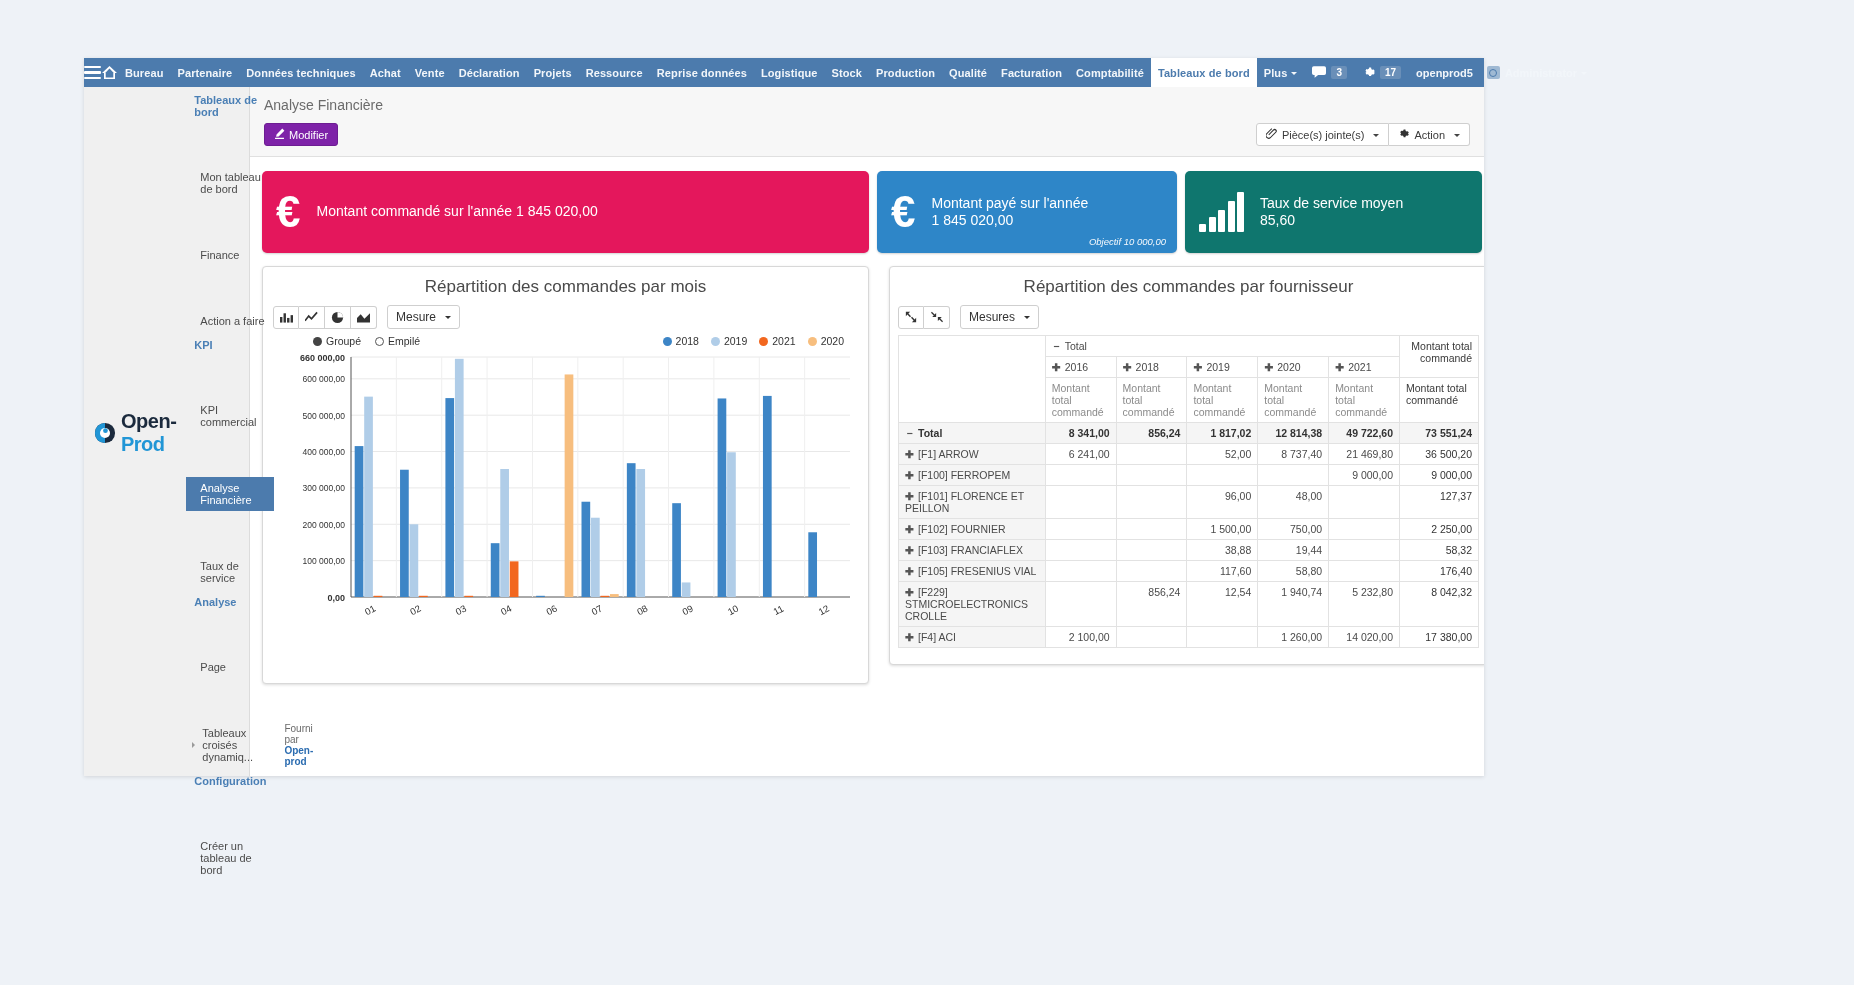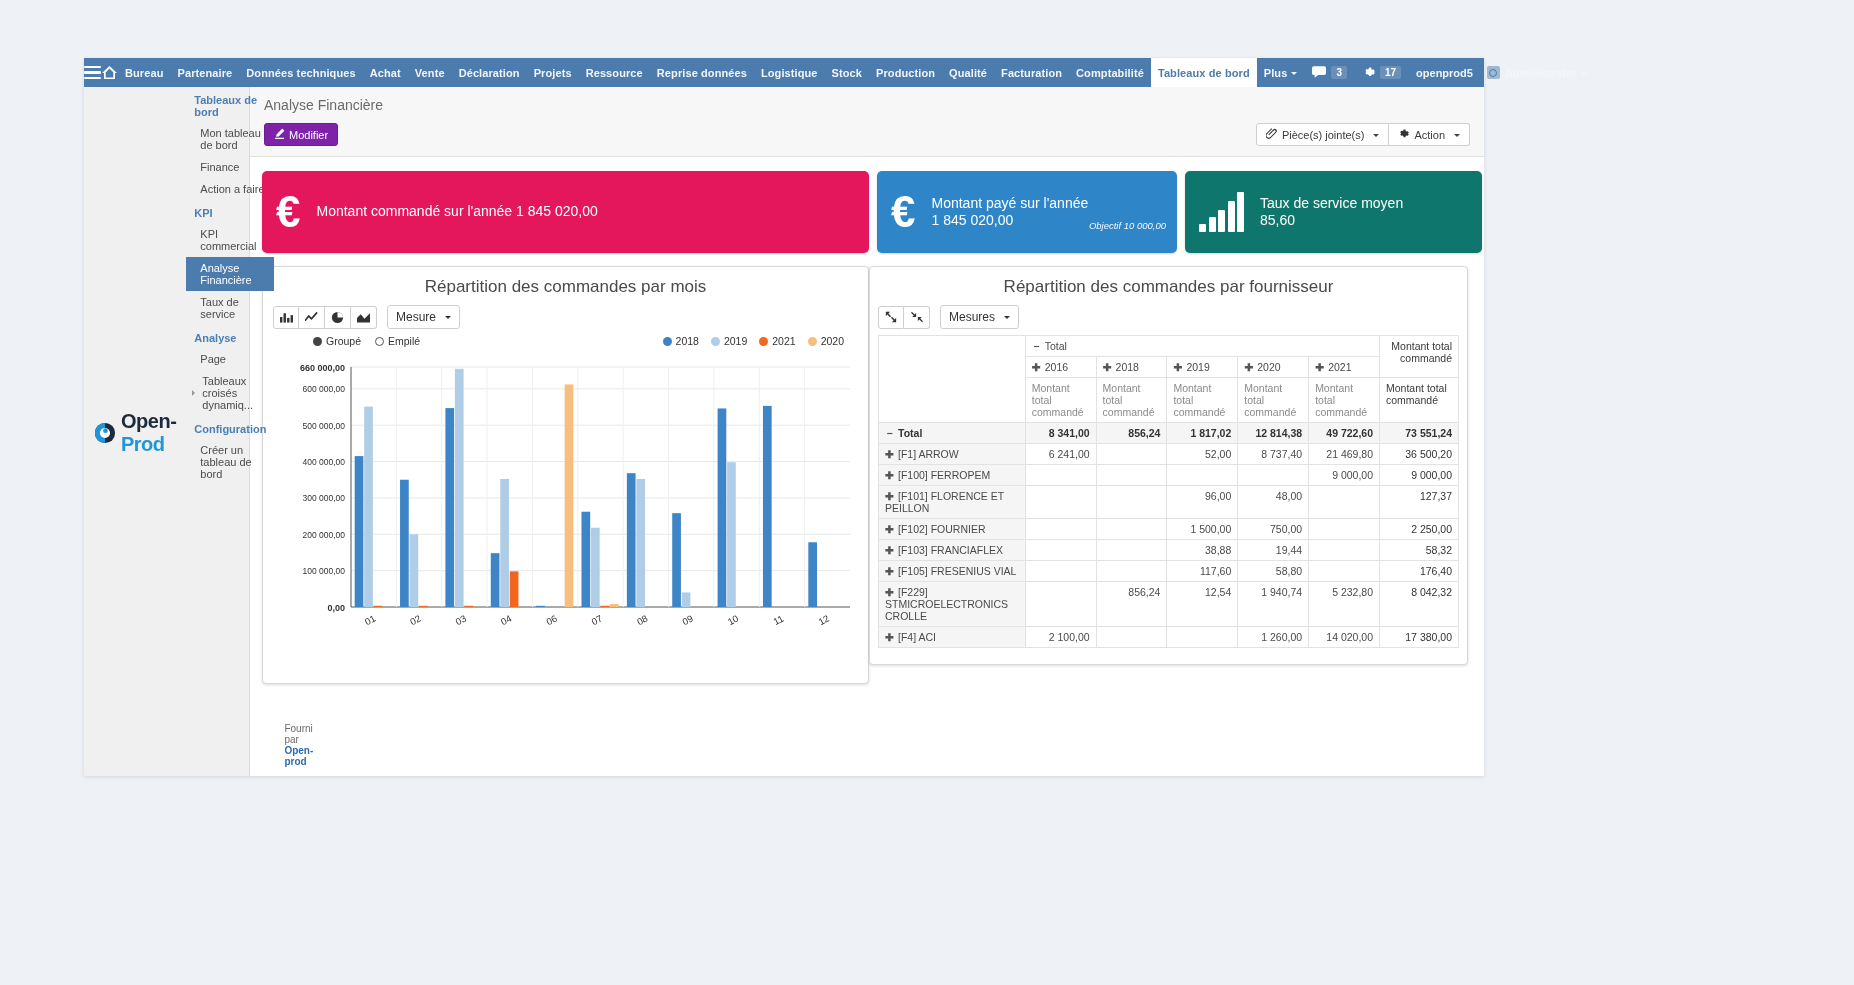--- a/index.html
+++ b/index.html
@@ -81,21 +81,21 @@
   .brand-text { font-size: 20px; font-weight: bold; letter-spacing: -0.5px; }
   .brand-text .open { color: #1b2a3d; }
   .brand-text .dash { color: #1b2a3d; }
   .brand-text .prod { color: #2196d6; }
   .side-section {
     font-size: 11px; font-weight: bold; color: #4a7fb5;
     padding: 7px 8px 4px 8px;
   }
   .side-link {
     font-size: 11px; color: #4b4b4b; padding: 5px 8px 5px 14px;
-    cursor: pointer; display: flex; align-items: center;
+    cursor: pointer; display: flex; align-items: center; margin-top: 44px;
   }
   .side-link.active { background: #4C7BAD; color: #ffffff; }
   .side-link .tri {
     width: 0; height: 0; border: 3.5px solid transparent;
     border-left-color: #9a9a9a; margin-right: 4px; margin-left: -8px;
   }
   .side-footer {
     margin-top: auto; padding: 9px 10px; font-size: 10px; color: #6a6a6a;
   }
   .side-footer b { color: #2b6cb0; }
@@ -131,28 +131,28 @@
     border-radius: 5px; padding: 10px 14px; display: flex; align-items: center;
     color: #fff; position: relative; box-shadow: 0 1px 2px rgba(0,0,0,0.18);
     min-height: 82px;
   }
   .kpi.wide  { flex: 0 0 607px; background: #e4175c; }
   .kpi.mid   { flex: 0 0 300px; background: #2e86c8; }
   .kpi.right { flex: 0 0 297px; background: #0f766e; }
   .kpi-icon { font-size: 44px; font-weight: bold; line-height: 1; margin-right: 16px; flex: none;}
   .kpi-text { font-size: 14px; line-height: 1.25; }
   .kpi-goal {
-    position: absolute; right: 11px; bottom: 22px;
+    position: absolute; right: 11px; bottom: 6px;
     font-size: 9.5px; font-style: italic; opacity: 0.95;
   }
   .spark { display: flex; align-items: flex-end; gap: 2.5px; height: 40px; margin-right: 16px;}
   .spark i { display: block; width: 7px; background: #fff; border-radius: 1px;}
 
   
-  .panels { display: flex; gap: 0; align-items: flex-start; }
+  .panels { display: flex; gap: 20px; align-items: flex-start; }
   .panel {
     background: #fff; border: 1px solid #d8d8d8; border-radius: 4px;
     box-shadow: 0 1px 3px rgba(0,0,0,0.14);
   }
   .panel-left { flex: 0 0 607px; height: 418px; padding: 8px 10px 10px 10px; }
   .panel-right { flex: 0 0 599px; height: 399px; padding: 8px 8px 8px 8px; display:flex; flex-direction: column;}
   .panel-title {
     text-align: center; font-size: 17px; color: #4a4a4a; margin: 2px 0 8px 0;
   }
   .chart-tools { display: flex; align-items: center; gap: 10px; margin-bottom: 6px; }
@@ -166,21 +166,21 @@
   .btn-group .icon-btn:last-child { border-radius: 0 3px 3px 0; }
   .mini-dd {
     border: 1px solid #cfcfcf; background: #fff; border-radius: 3px;
     font-size: 12px; padding: 4px 8px; cursor: pointer; display: flex; align-items: center; gap: 5px;
     color: #333;
   }
 
   
   .chart-legend-row {
     display: flex; align-items: center; font-size: 10.5px; color: #333;
-    padding: 0 0 2px 40px; margin-bottom: 10px;
+    padding: 0 0 2px 40px; margin-bottom: 0;
   }
   .radio-grp { display: flex; gap: 14px; }
   .radio-item { display: flex; align-items: center; gap: 4px; cursor: pointer;}
   .rdot { width: 9px; height: 9px; border-radius: 50%; background: #444; }
   .rdot.hollow { background: #fff; border: 1.5px solid #555; }
   .series-legend { margin-left: auto; display: flex; gap: 12px; padding-right: 14px;}
   .series-item { display: flex; align-items: center; gap: 4px; cursor: pointer;}
   .sdot { width: 9px; height: 9px; border-radius: 50%; }
 
   .chart-area { position: relative; height: 290px; }

